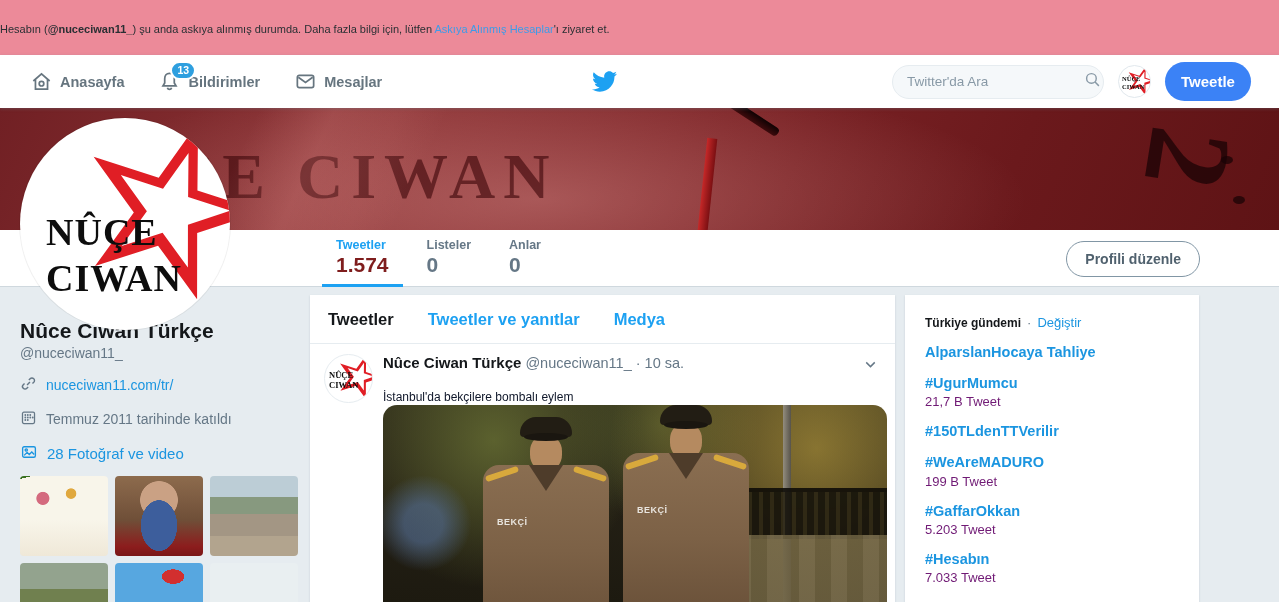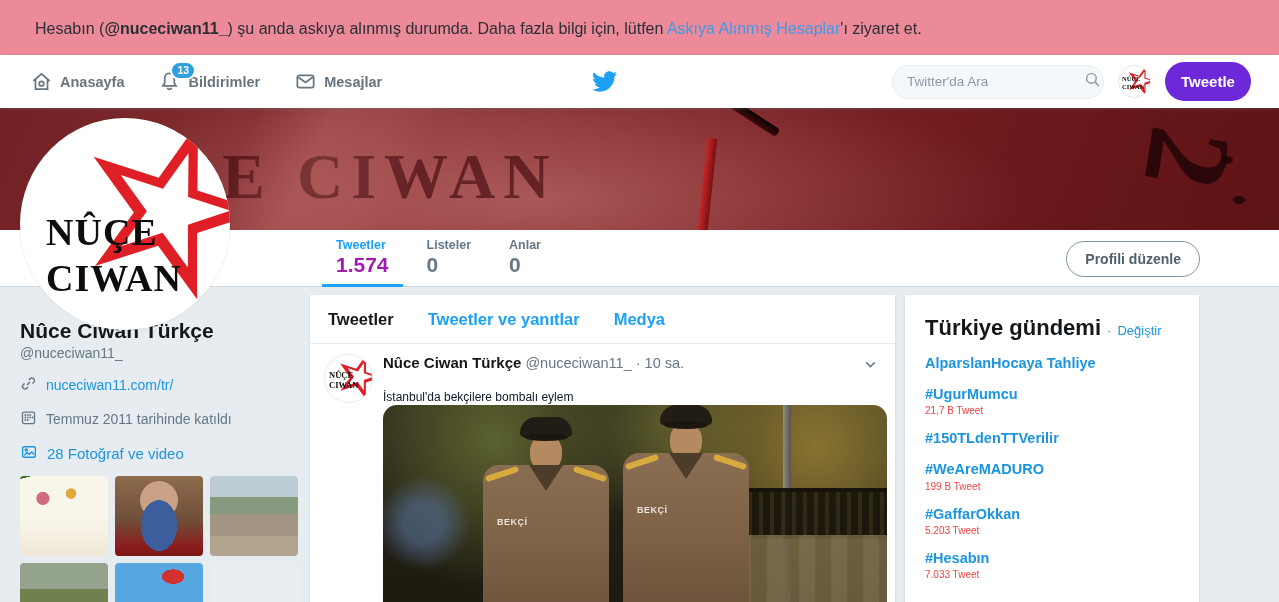--- a/index.html
+++ b/index.html
@@ -6,22 +6,22 @@
   html,body { width:1279px; height:602px; overflow:hidden; }
   body {
     font-family:"Liberation Sans","DejaVu Sans",sans-serif;
     background:#e6ecf0; color:#14171a; position:relative;
   }
   .page { position:absolute; inset:0; width:1279px; height:602px; overflow:hidden; }
 
   
   .alert {
     position:absolute; top:0; left:0; width:1279px; height:58px;
-    background:#ec8a99; display:flex; align-items:center; padding-left:35px;
-    font-size:16px; color:#292f33;
+    background:#ec8a99; display:flex; align-items:center; 
+    font-size:11px; color:#292f33;
   }
   .alert b { font-weight:bold; }
   .alert a { color:#3d9be9; text-decoration:none; cursor:pointer; }
 
   
   .nav {
     position:absolute; top:55px; left:0; width:1279px; height:53px;
     background:#ffffff; box-shadow:0 1px 3px rgba(101,119,134,0.35); z-index:30;
     display:flex; align-items:center;
   }
@@ -42,21 +42,21 @@
   .searchbox input {
     flex:1; border:none; outline:none; background:transparent;
     font-size:13.5px; color:#14171a; font-family:inherit;
   }
   .searchbox input::placeholder { color:#8899a6; }
   .mini-avatar {
     width:33px; height:33px; border-radius:50%; background:#fff; border:1px solid #e1e8ed;
     position:relative; overflow:hidden; cursor:pointer; flex:none;
   }
   .btn-tweet {
-    width:86px; height:39px; border:none; border-radius:9999px; background:#6d28d9;
+    width:86px; height:39px; border:none; border-radius:9999px; background:#3b82f6;
     color:#fff; font-weight:bold; font-size:15px; cursor:pointer; font-family:inherit;
   }
 
   
   .banner {
     position:absolute; top:108px; left:0; width:1279px; height:122px; overflow:hidden;
     background:
       radial-gradient(ellipse 700px 180px at 42% 75%, rgba(255,190,185,0.30), transparent 70%),
       linear-gradient(113deg, #712024 0%, #8d3436 30%, #7d2427 55%, #6b191c 78%, #5e1315 100%);
   }
@@ -108,21 +108,21 @@
   .stats-strip {
     position:absolute; top:230px; left:0; width:1279px; height:57px; background:#fff;
     border-bottom:1px solid #cfd8de; z-index:20;
   }
   .stats { position:absolute; left:322px; top:0; display:flex; height:57px; }
   .stat { padding:8px 14px 0 14px; margin-right:10px; text-align:left; cursor:pointer; }
   .stat .lbl { font-size:12.5px; font-weight:bold; color:#657786; }
   .stat .val { font-size:21px; font-weight:bold; color:#657786; margin-top:1px; }
   .stat.active { border-bottom:3px solid #1da1f2; }
   .stat.active .lbl { color:#1da1f2; }
-  .stat.active .val { color:#a21caf; }
+  .stat.active .val { color:#7f1d1d; }
   .btn-edit {
     position:absolute; right:79px; top:11px; height:36px; padding:0 18px;
     border:1px solid #8196a5; border-radius:9999px; background:#fff;
     color:#50616e; font-weight:bold; font-size:14px; cursor:pointer; font-family:inherit;
   }
 
   
   .left-col { position:absolute; left:20px; top:318px; width:283px; }
   .profile-name { font-size:21px; font-weight:bold; color:#14171a; line-height:1.2; }
   .profile-handle { font-size:14px; color:#657786; margin-top:2px; }
@@ -195,26 +195,26 @@
   .guard .stripe-l, .guard .stripe-r { position:absolute; top:6px; width:34px; height:6px; background:#d8a93c; transform:rotate(-18deg); border-radius:3px; }
   .guard .stripe-l { left:2px; } .guard .stripe-r { right:2px; transform:rotate(18deg); }
   .guard .shirt-badge { position:absolute; left:14px; top:52px; color:#e8e4de; font-size:9px; font-weight:bold; letter-spacing:0.5px; }
 
   .right-col {
     position:absolute; left:905px; top:295px; width:294px; height:307px;
     background:#fff; box-shadow:0 1px 2px rgba(101,119,134,0.25);
     padding:20px 18px 0 20px;
   }
   .trends-head { display:flex; align-items:baseline; gap:6px; }
-  .trends-title { font-size:22px; font-weight:bold; color:#14171a; }
+  .trends-title { font-size:12px; font-weight:bold; color:#14171a; }
   .trends-dot { color:#657786; font-size:13px; }
   .trends-change { font-size:13px; color:#1b95e0; text-decoration:none; cursor:pointer; }
   .trend { margin-top:13px; }
   .trend-name { font-size:14.5px; font-weight:bold; color:#1b95e0; text-decoration:none; cursor:pointer; display:block; line-height:1.25; }
-  .trend-count { font-size:10px; color:#ef4444; margin-top:2px; }
+  .trend-count { font-size:13px; color:#701a75; margin-top:2px; }
   .trend-count:empty { display:none; margin:0; }
 </style>
 </head>
 <body>
 
 <div class="page">
 
   <div class="alert">
     <span><span>Hesabın (</span><b>@nuceciwan11_</b><span>) şu anda askıya alınmış durumda. Daha fazla bilgi için, lütfen </span><a>Askıya Alınmış Hesaplar</a><span>'ı ziyaret et.</span></span>
   </div>

